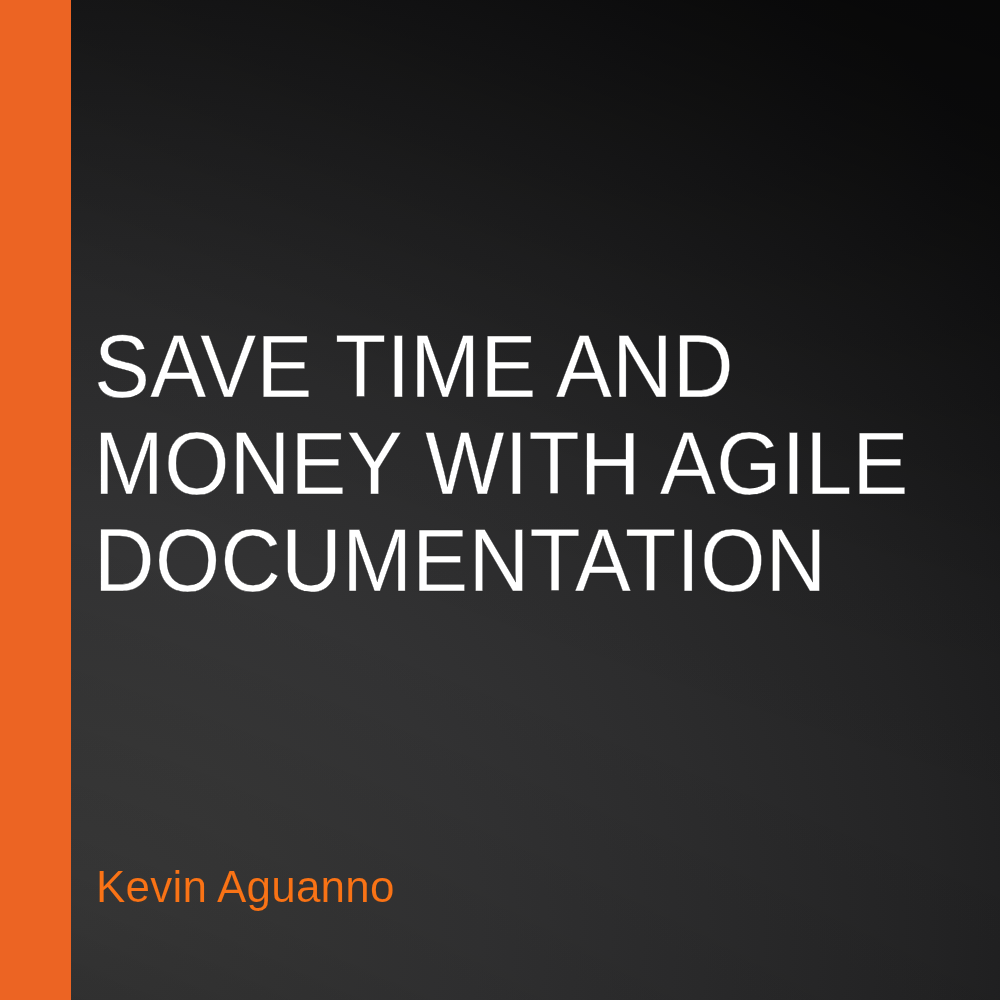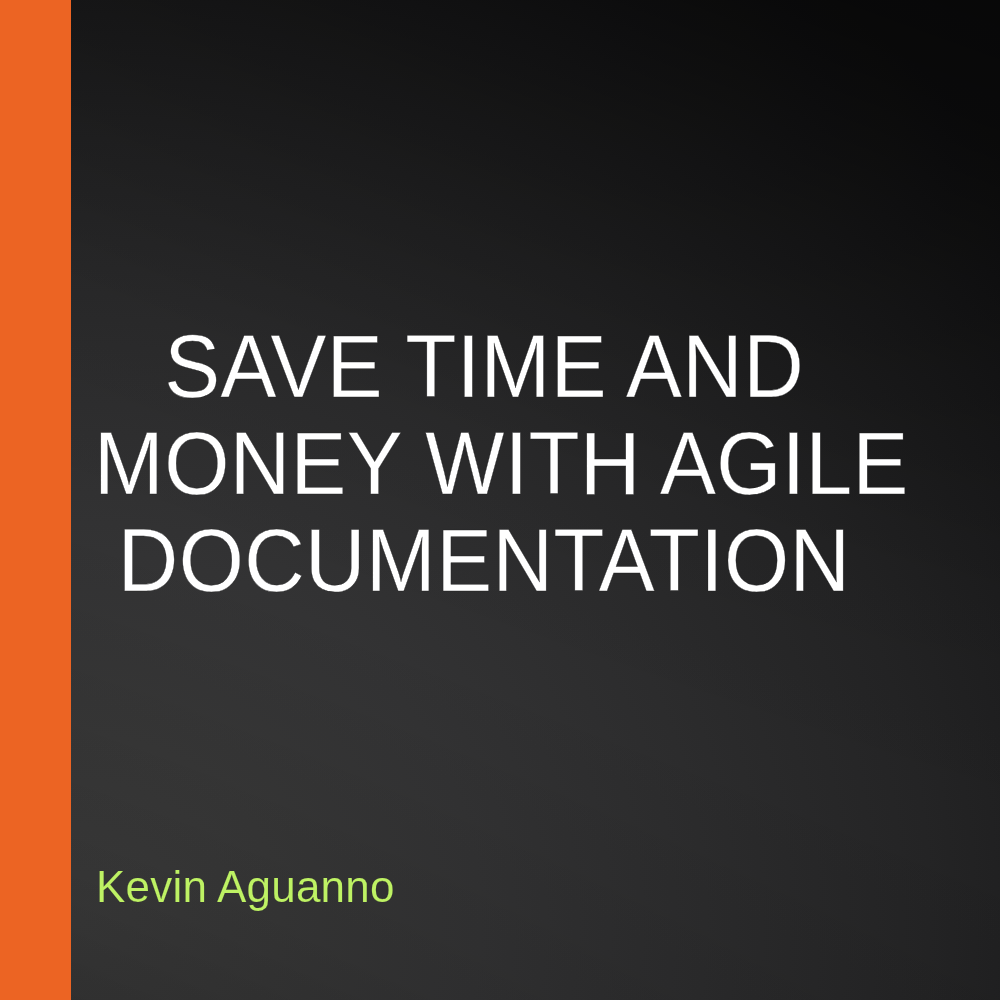--- a/index.html
+++ b/index.html
@@ -58,21 +58,20 @@
     width: 71px;
     height: 100%;
     background: #ec6423;
     z-index: 3;
   }
 
   .content {
     position: absolute;
     inset: 0;
     z-index: 2;
-    text-align: center;
   }
 
   
   .title-block {
     position: absolute;
     left: 94px;
     top: 318px;
     width: 830px;
   }
 
@@ -90,21 +89,21 @@
     transform-origin: left center;
     
     -webkit-text-stroke: 0.35px rgba(35,35,35,0.85);
   }
 
   
   .author {
     position: absolute;
     left: 96px;
     top: 862px;
-    color: #bef264;
+    color: #f97316;
     font-family: "Liberation Sans", sans-serif;
     font-size: 44px;
     line-height: 50px;
     font-weight: 300;
     letter-spacing: 0.2px;
     white-space: nowrap;
     -webkit-text-stroke: 0.2px rgba(35,35,35,0.6);
   }
 </style>
 </head>

